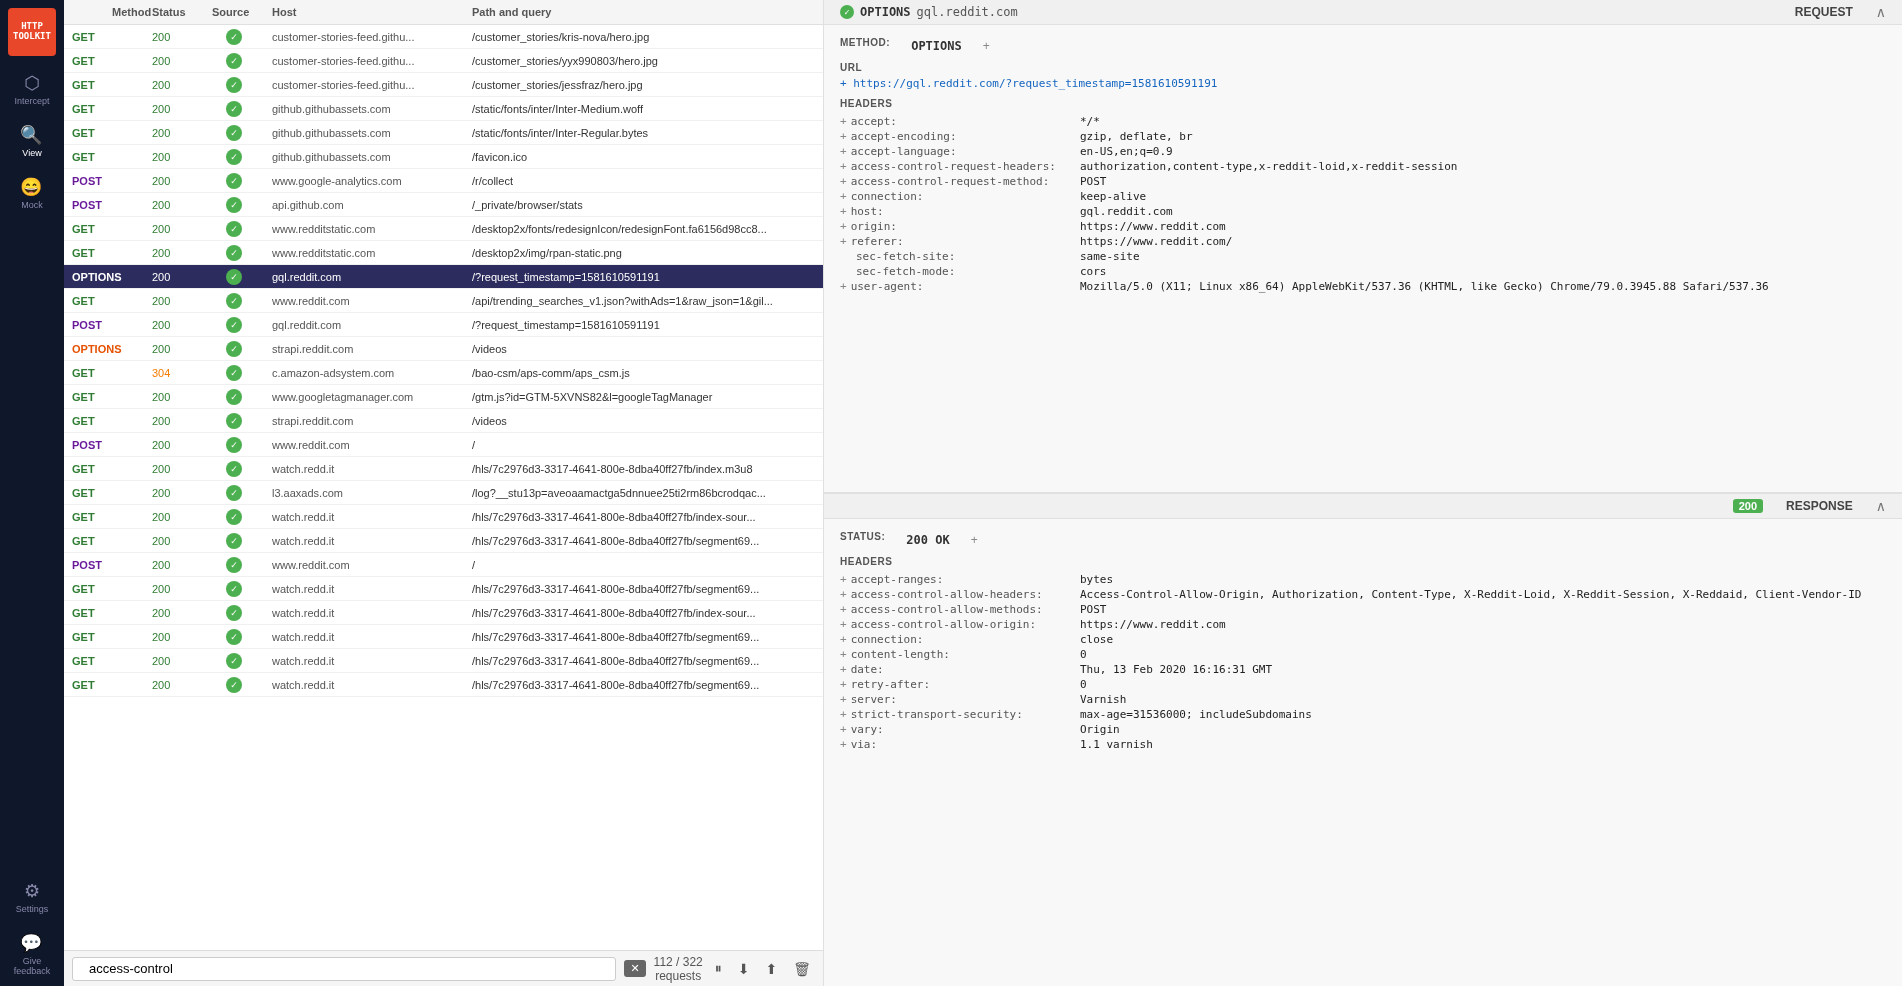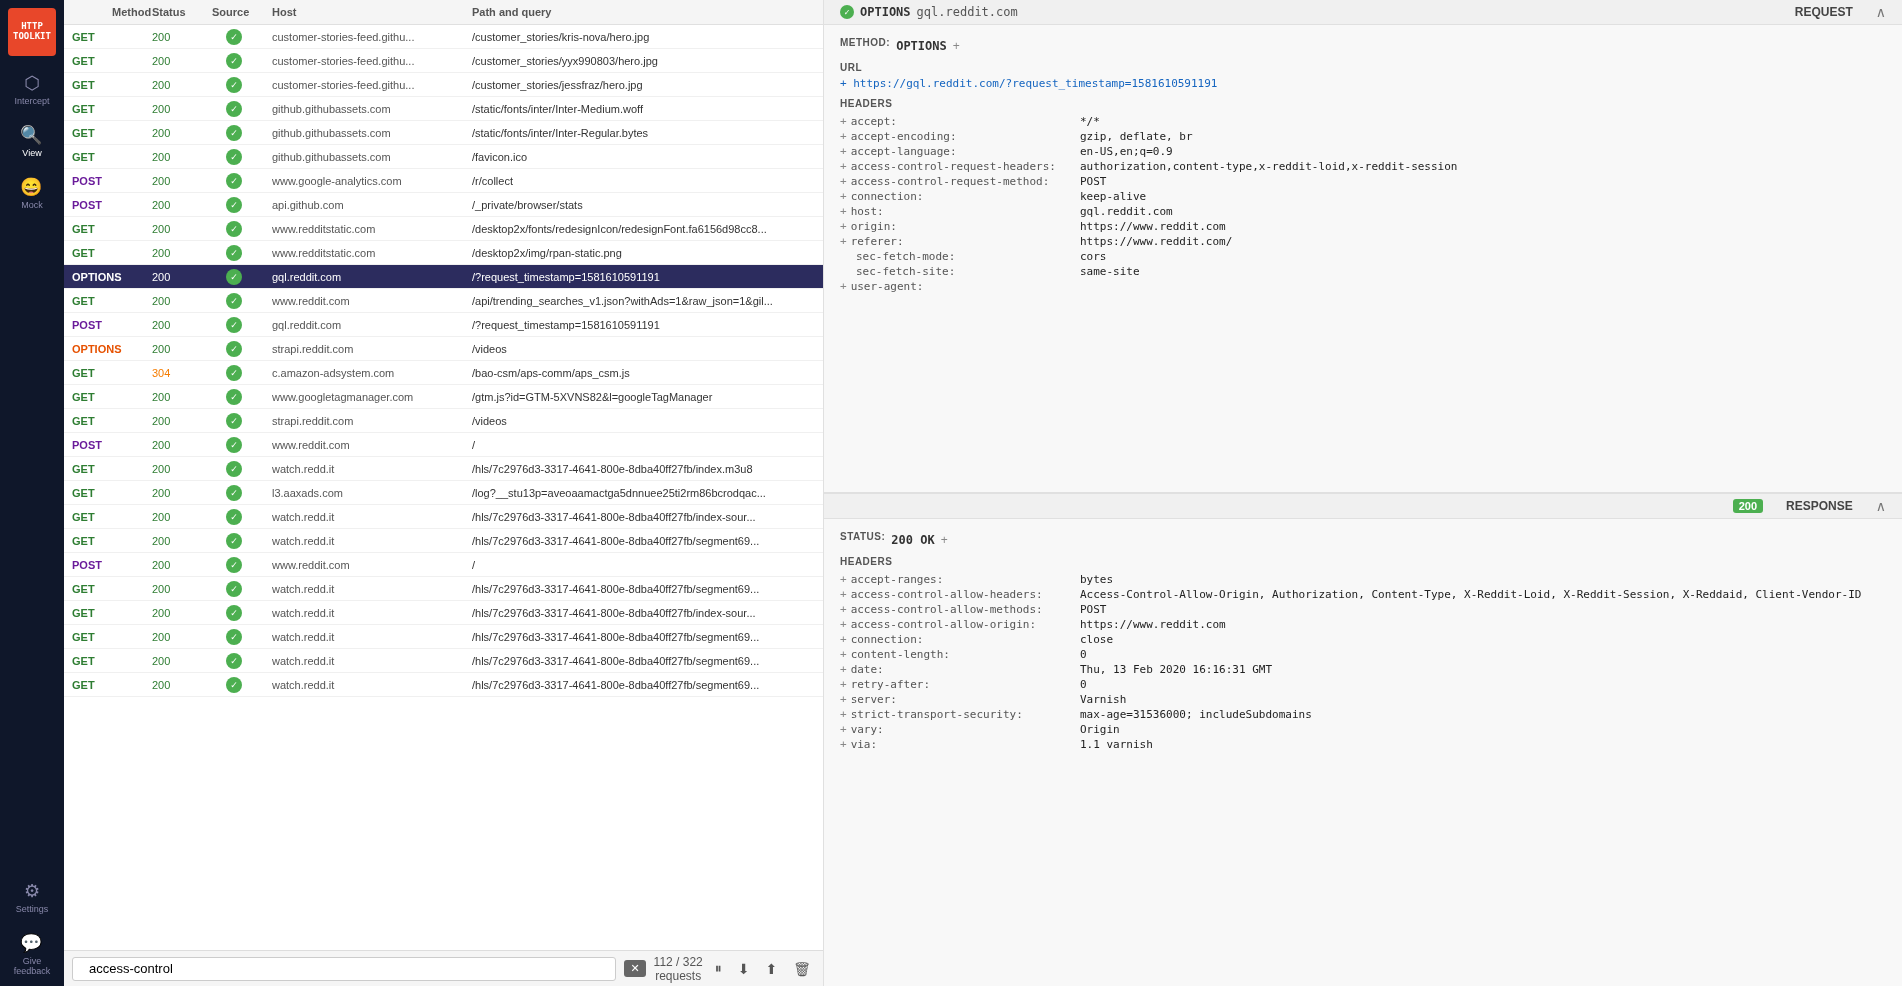--- a/index.html
+++ b/index.html
@@ -267,21 +267,21 @@
       font-weight: 700;
       color: #555;
       font-size: 10px;
       letter-spacing: 0.5px;
       margin-bottom: 6px;
       font-family: sans-serif;
     }
     .method-line {
       display: flex;
       align-items: center;
-      gap: 6px;
+      gap: 21px;
       margin-bottom: 8px;
     }
     .method-tag {
       font-weight: 700;
       color: #333;
       font-size: 12px;
     }
     .add-btn {
       background: none;
       border: none;
@@ -700,29 +700,30 @@
   </div>
             <div class="header-row">
     <span class="header-key"><span style="color:#888;margin-right:4px;">+</span>origin:</span>
     <span class="header-val ">https://www.reddit.com</span>
   </div>
             <div class="header-row">
     <span class="header-key"><span style="color:#888;margin-right:4px;">+</span>referer:</span>
     <span class="header-val ">https://www.reddit.com/</span>
   </div>
             <div class="header-row">
+    <span class="header-key no-plus">sec-fetch-site:</span>
+    <span class="header-val ">same-site</span>
+  </div>
+            <div class="header-row">
     <span class="header-key no-plus">sec-fetch-mode:</span>
     <span class="header-val ">cors</span>
   </div>
             <div class="header-row">
-    <span class="header-key no-plus">sec-fetch-site:</span>
-    <span class="header-val ">same-site</span>
-  </div>
-            <div class="header-row">
     <span class="header-key"><span style="color:#888;margin-right:4px;">+</span>user-agent:</span>
+    <span class="header-val user-agent-val">Mozilla/5.0 (X11; Linux x86_64) AppleWebKit/537.36 (KHTML, like Gecko) Chrome/79.0.3945.88 Safari/537.36</span>
   </div>
           </div>
       </div>
     </div>
 
     <div class="section-header-bar">
       <div></div>
       <div class="section-title-right">
         <span class="response-badge">200</span>
         <span>RESPONSE</span>

